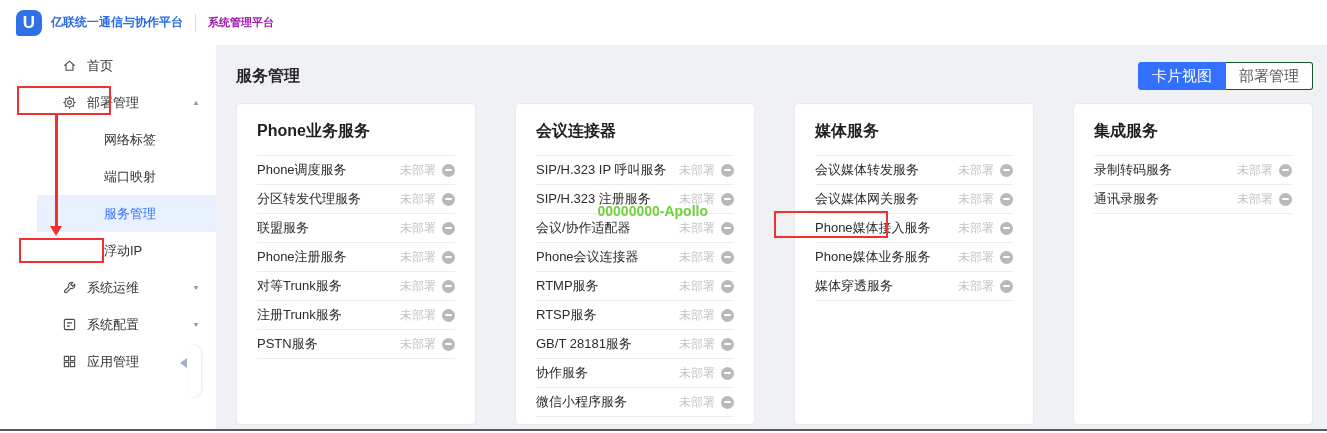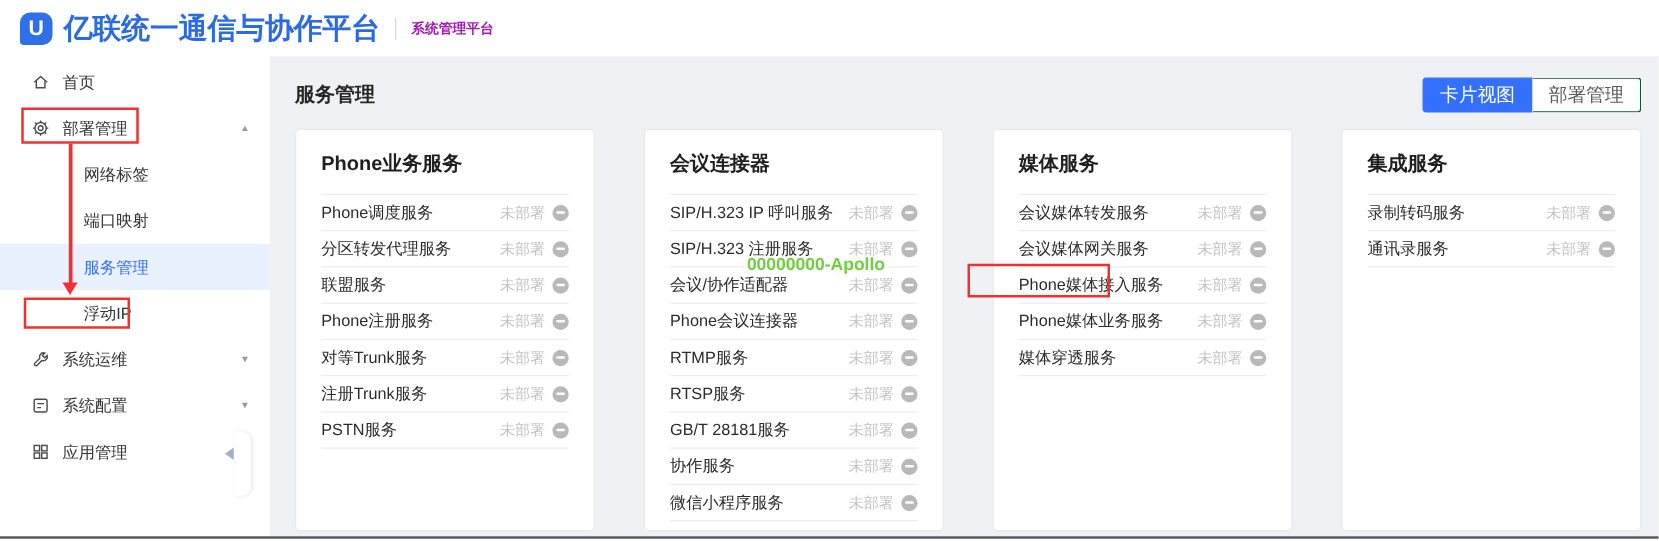--- a/index.html
+++ b/index.html
@@ -3,35 +3,35 @@
 <meta charset="utf-8">
 <style>
   * { margin:0; padding:0; box-sizing:border-box; }
   body { font-family:"Liberation Sans","DejaVu Sans",sans-serif; background:#fff; }
   .app { position:relative; width:1327px; height:433px; background:#fff; overflow:hidden; }
 
   
   .hdr { height:45px; display:flex; align-items:center; padding:0 12px 0 16px; background:#fff; }
   .logo-badge { width:26px; height:26px; background:#2f6fe8; border-radius:8px 8px 8px 3px;
     color:#fff; font-weight:700; font-size:17px; display:flex; align-items:center; justify-content:center; }
-  .brand { color:#2a6ae3; font-size:23px; font-weight:700; margin-left:9px; }
+  .brand { color:#2a6ae3; font-size:12px; font-weight:700; margin-left:9px; }
   .hdr-divider { width:1px; height:18px; background:#d9d9d9; margin:0 12px; }
   .product { color:#a21caf; font-size:11px; font-weight:700; }
   .hdr-right { margin-left:auto; display:flex; align-items:center; gap:20px; }
   .quick-deploy { color:#3370ff; font-size:13px; cursor:pointer; }
   .bell { display:flex; cursor:pointer; }
   .user-wrap { display:flex; align-items:center; gap:6px; cursor:pointer; }
   .avatar { width:27px; height:27px; border-radius:50%; background:#ccd2da; overflow:hidden; display:flex; align-items:flex-end; justify-content:center; }
   .caret-down { width:0; height:0; border-left:4px solid transparent; border-right:4px solid transparent; border-top:5px solid #9aa0a6; }
 
   
   .bodyrow { display:flex; height:384px; }
 
   
-  .sidebar { width:216px; background:#fff; padding-top:2px; flex:none; }
+  .sidebar { width:216px; background:#fff; padding-top:2px; flex:none;padding-left:37px; }
   .nav-item { height:37px; display:flex; align-items:center; padding:0 16px 0 24px; font-size:13px; color:#333; cursor:pointer; }
   .nav-icon { width:16px; height:16px; margin-right:10px; display:flex; align-items:center; justify-content:center; color:#4a4a4a; }
   .nav-caret { margin-left:auto; font-size:8px; color:#999; transform:scaleY(.9); }
   .nav-sub { padding-left:67px; }
   .nav-sub.selected { background:#e9f1ff; color:#3370ff; }
 
   
   .collapse-handle { position:absolute; left:188px; top:345px; width:13px; height:52px; background:#fff;
     border-radius:0 8px 8px 0; box-shadow:1px 0 3px rgba(0,0,0,.10); z-index:5; }
   .collapse-tri { position:absolute; left:-8px; top:13px; width:0; height:0;

